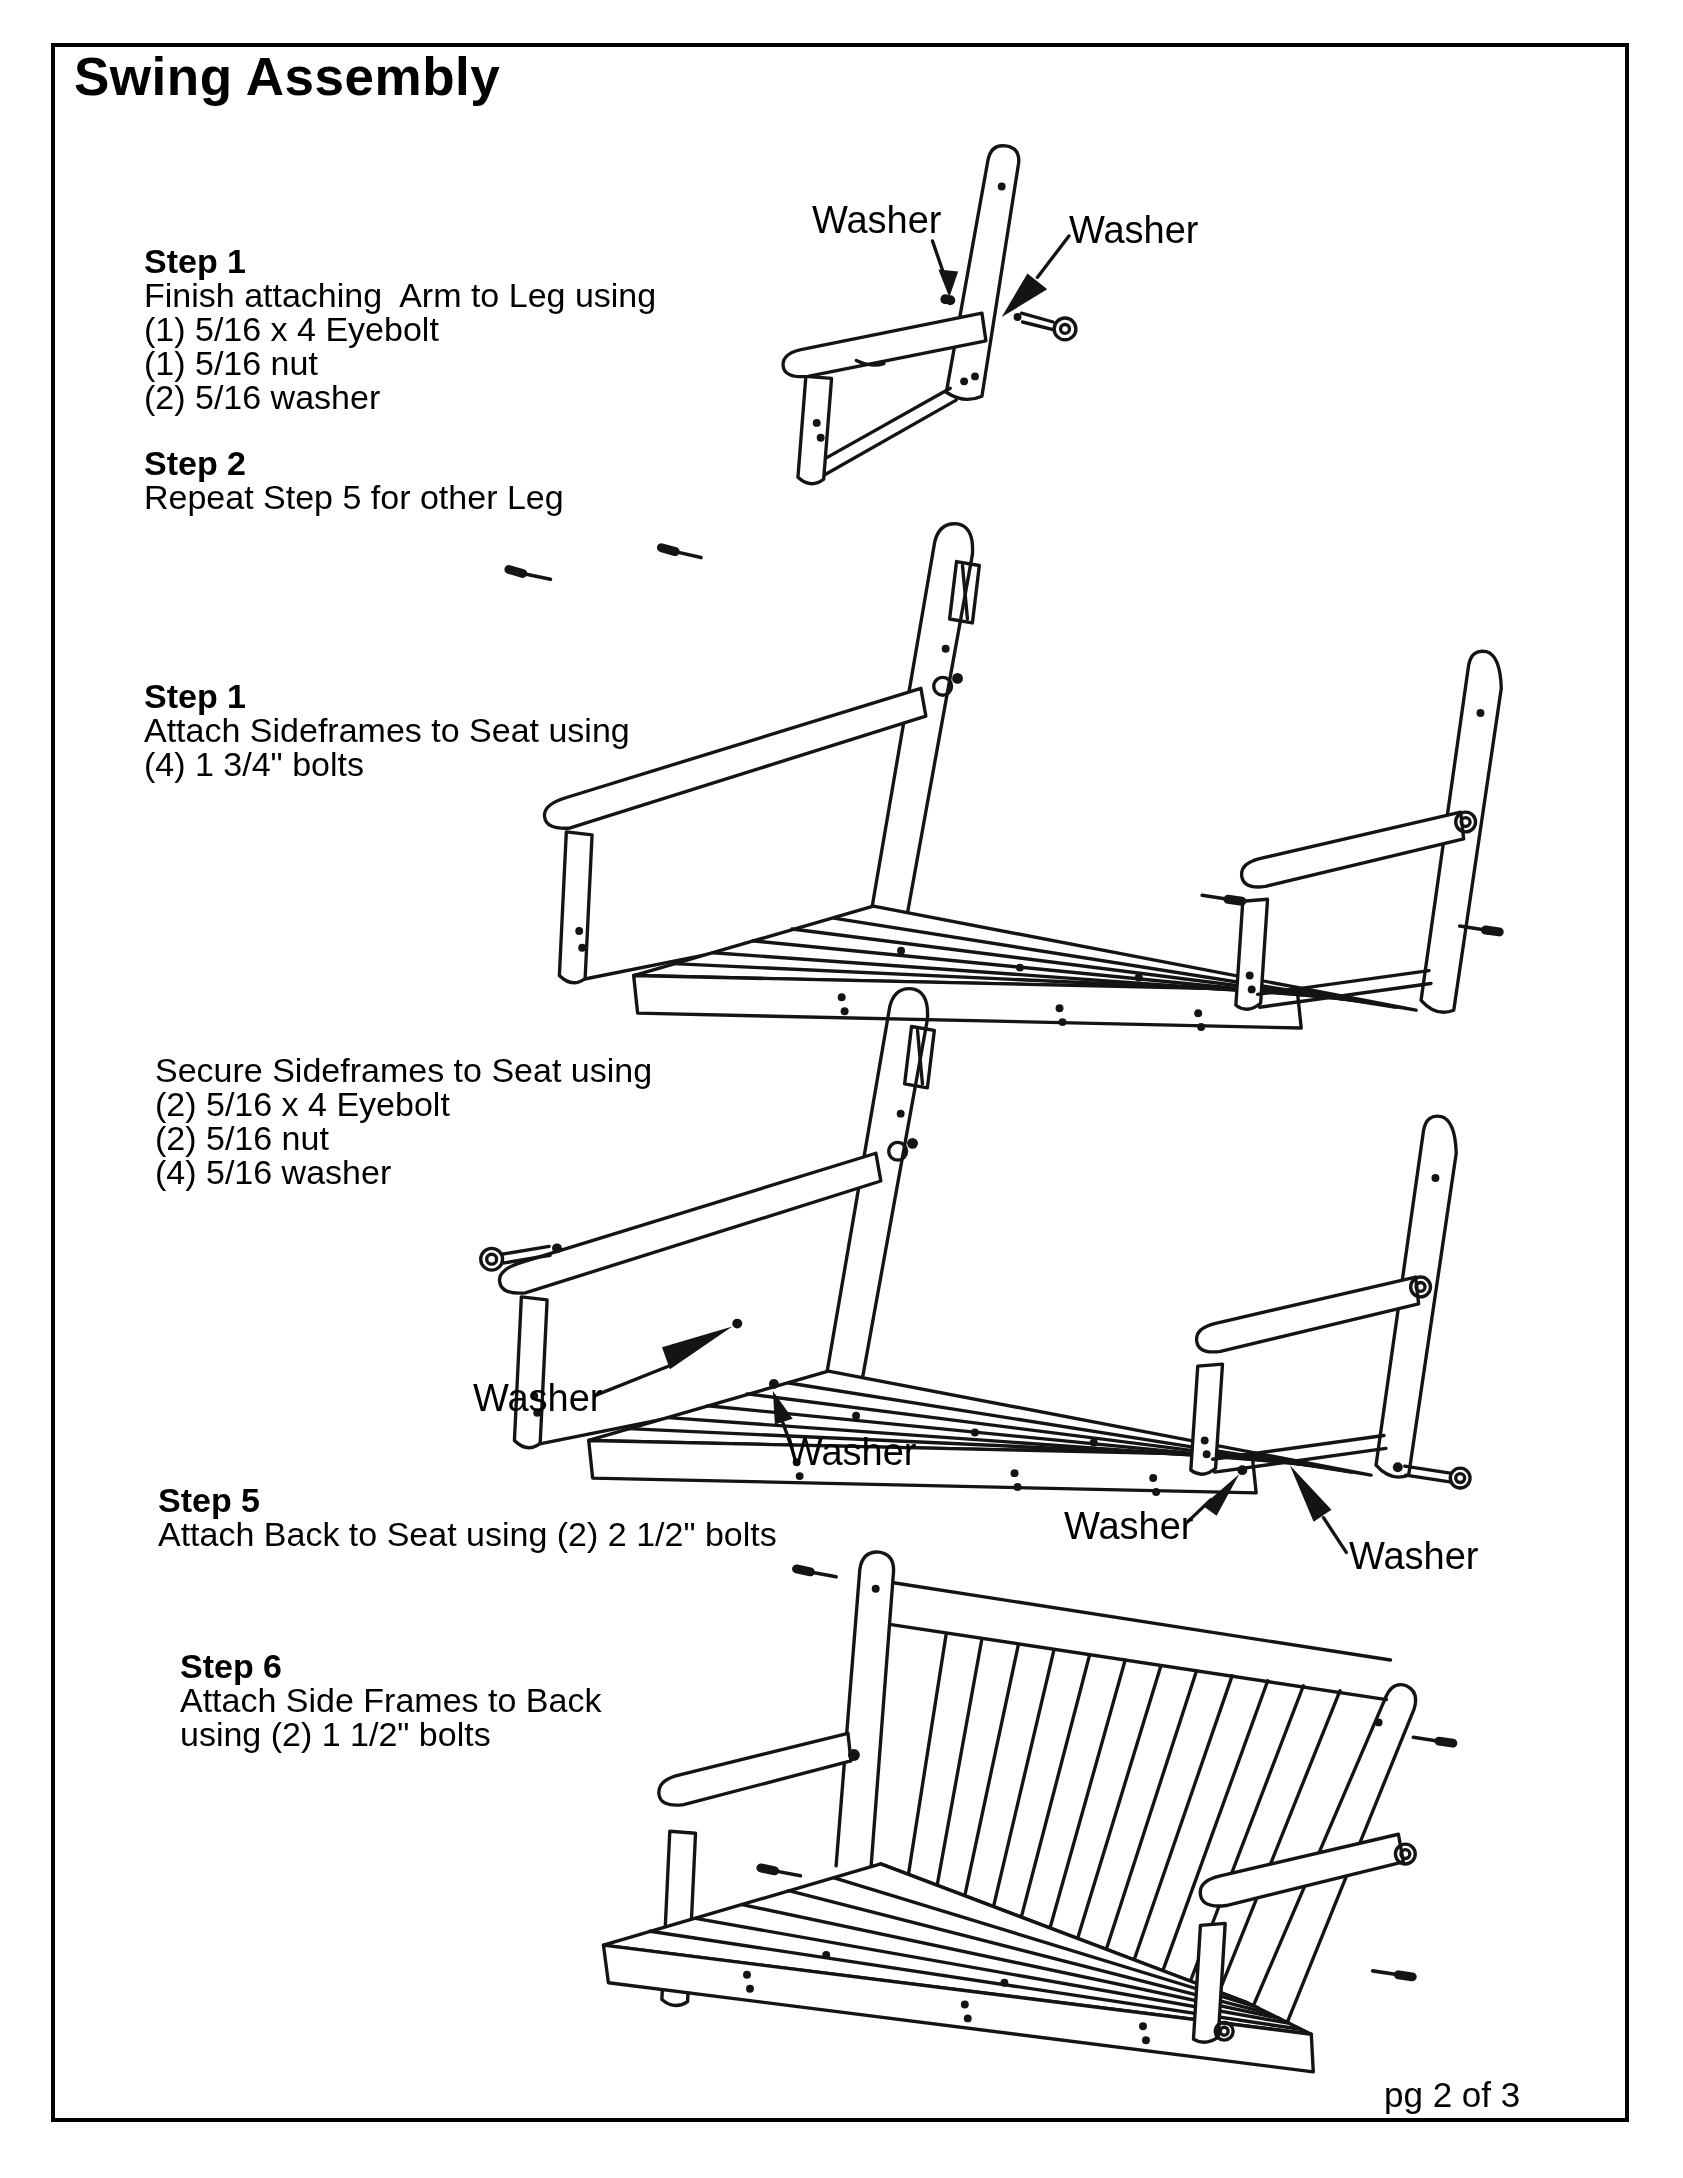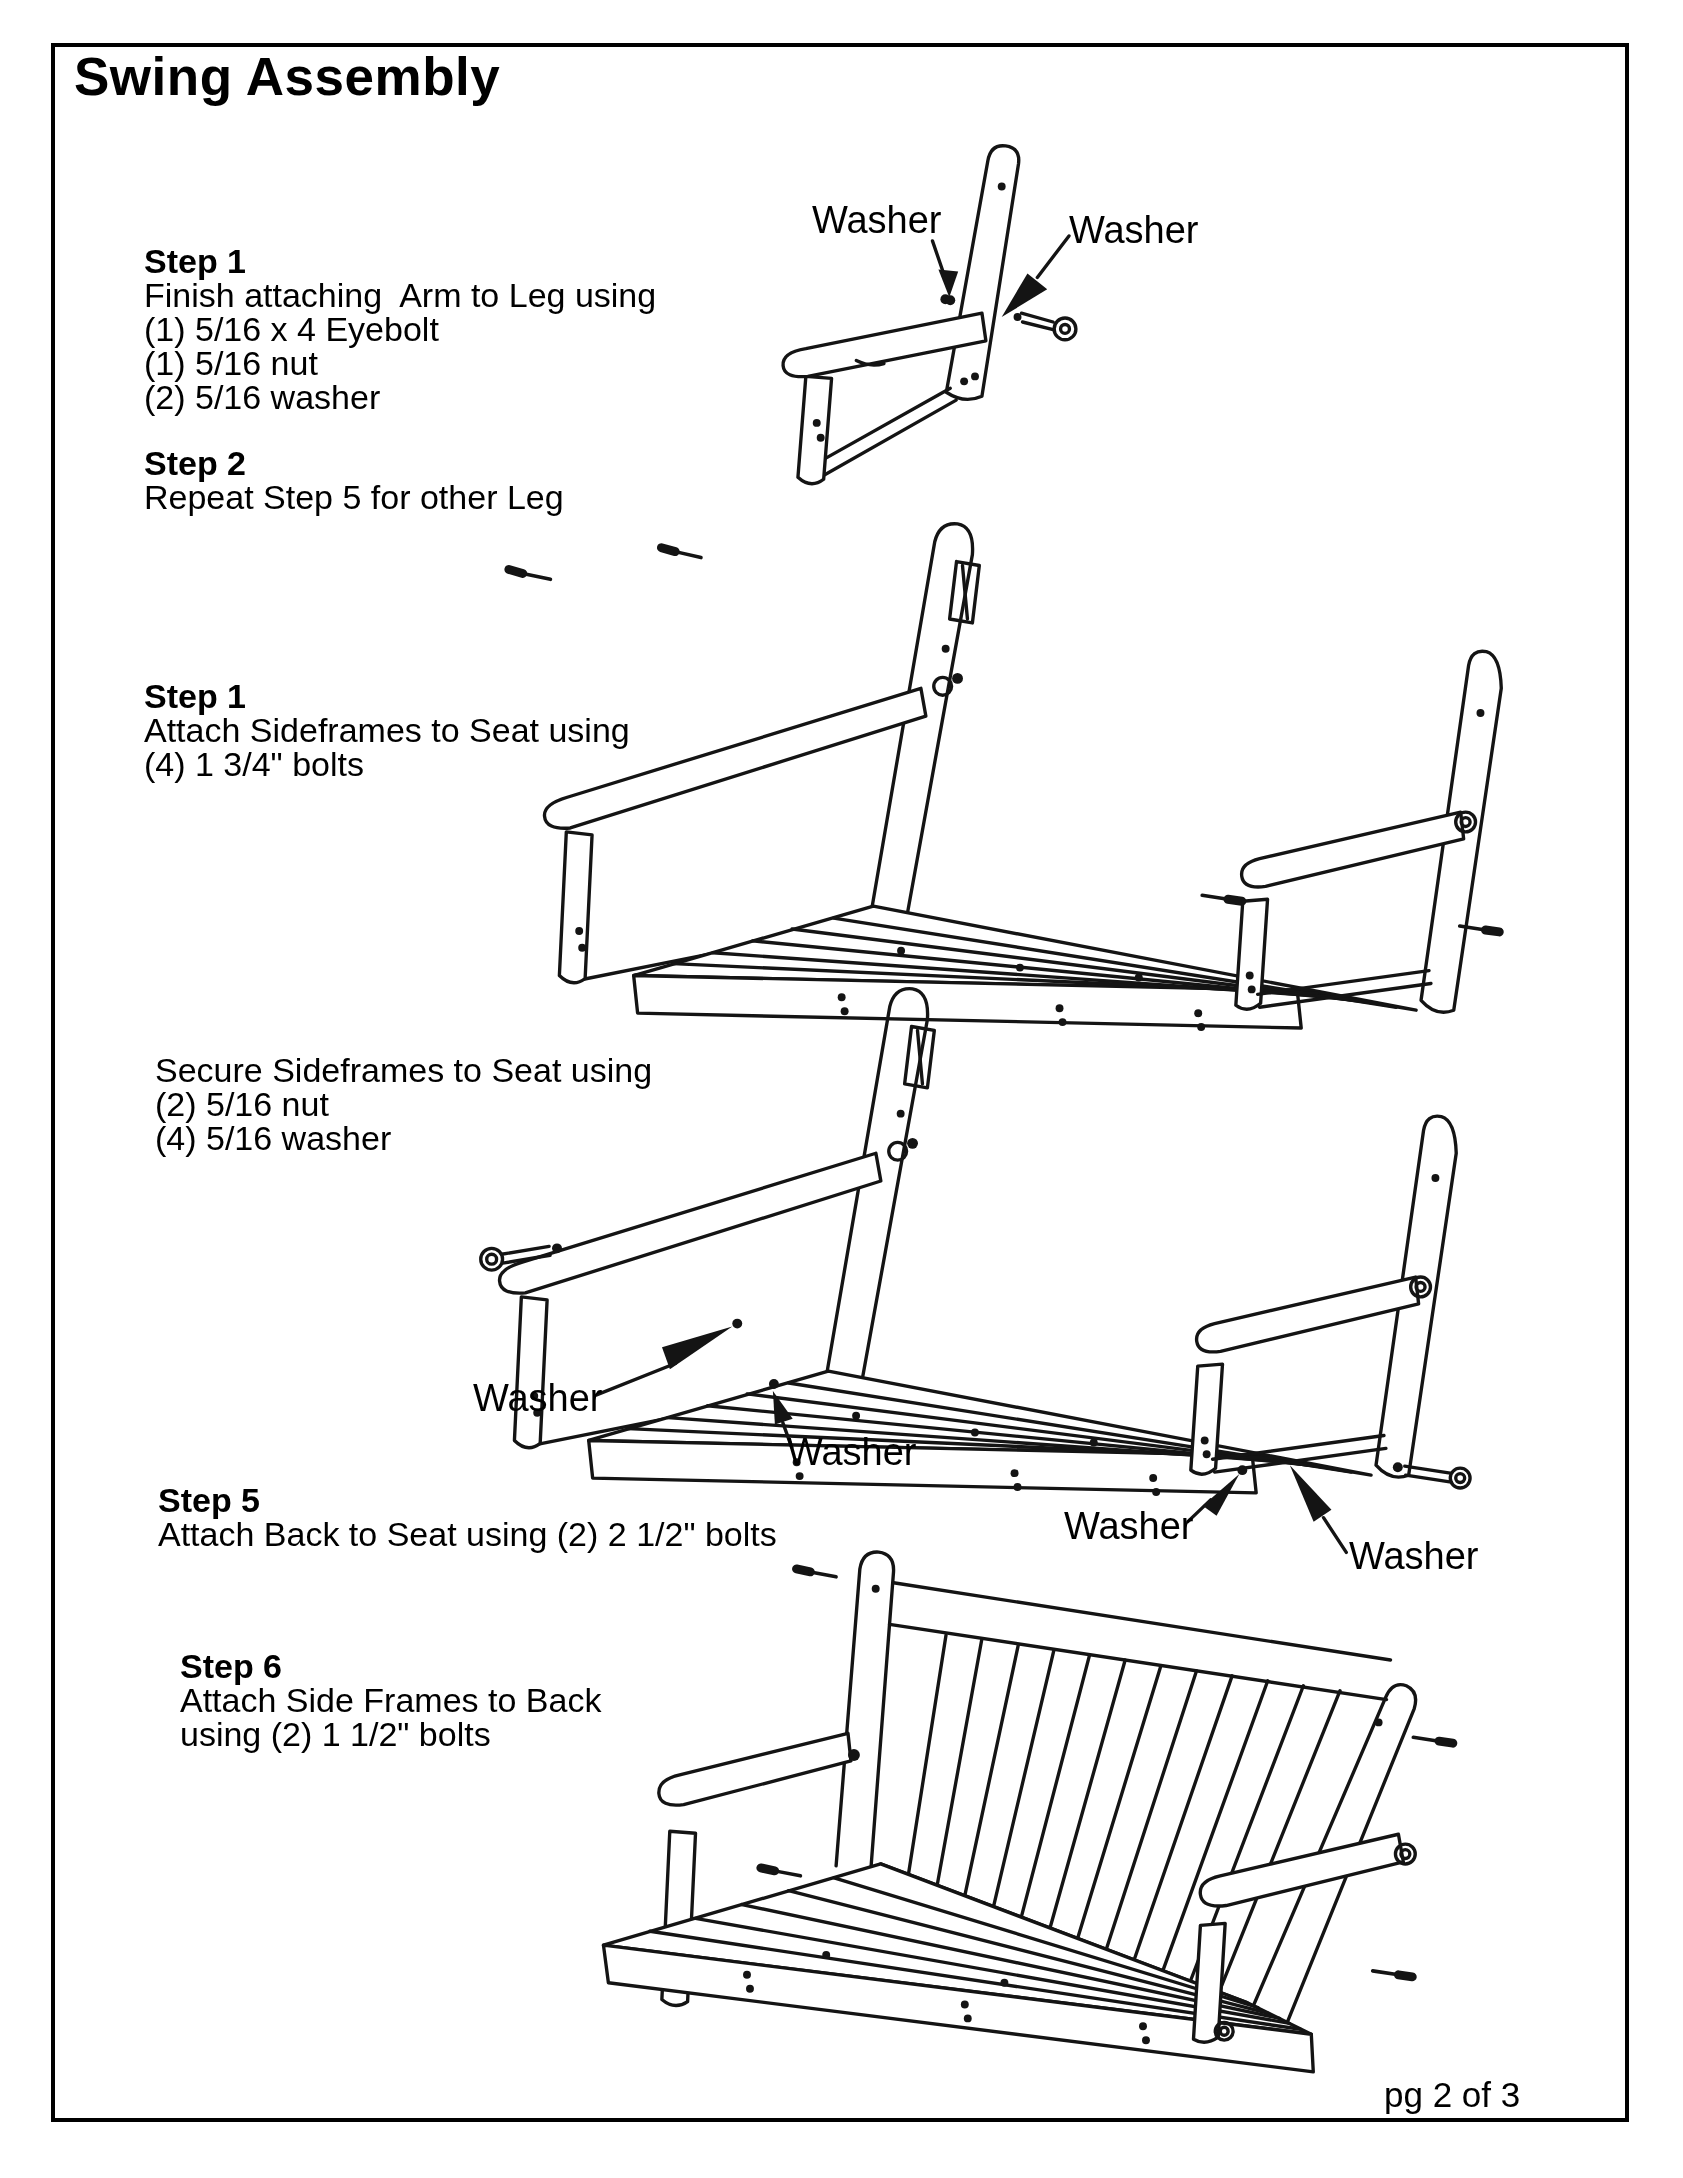--- a/index.html
+++ b/index.html
@@ -45,20 +45,21 @@
 </div>
 
 <div class="step" style="left:144px; top:679px;">
   <div class="lbl">Step 1</div>
   <div class="t-line">Attach Sideframes to Seat using</div>
   <div class="t-line">(4) 1 3/4" bolts</div>
 </div>
 
 <div class="step" style="left:155px; top:1053px;">
   <div class="t-line">Secure Sideframes to Seat using</div>
+  <div class="t-line">(2) 5/16 x 4 Eyebolt</div>
   <div class="t-line">(2) 5/16 nut</div>
   <div class="t-line">(4) 5/16 washer</div>
 </div>
 
 <div class="step" style="left:158px; top:1483px;">
   <div class="lbl">Step 5</div>
   <div class="t-line">Attach Back to Seat using (2) 2 1/2" bolts</div>
 </div>
 
 <div class="step" style="left:180px; top:1649px;">

